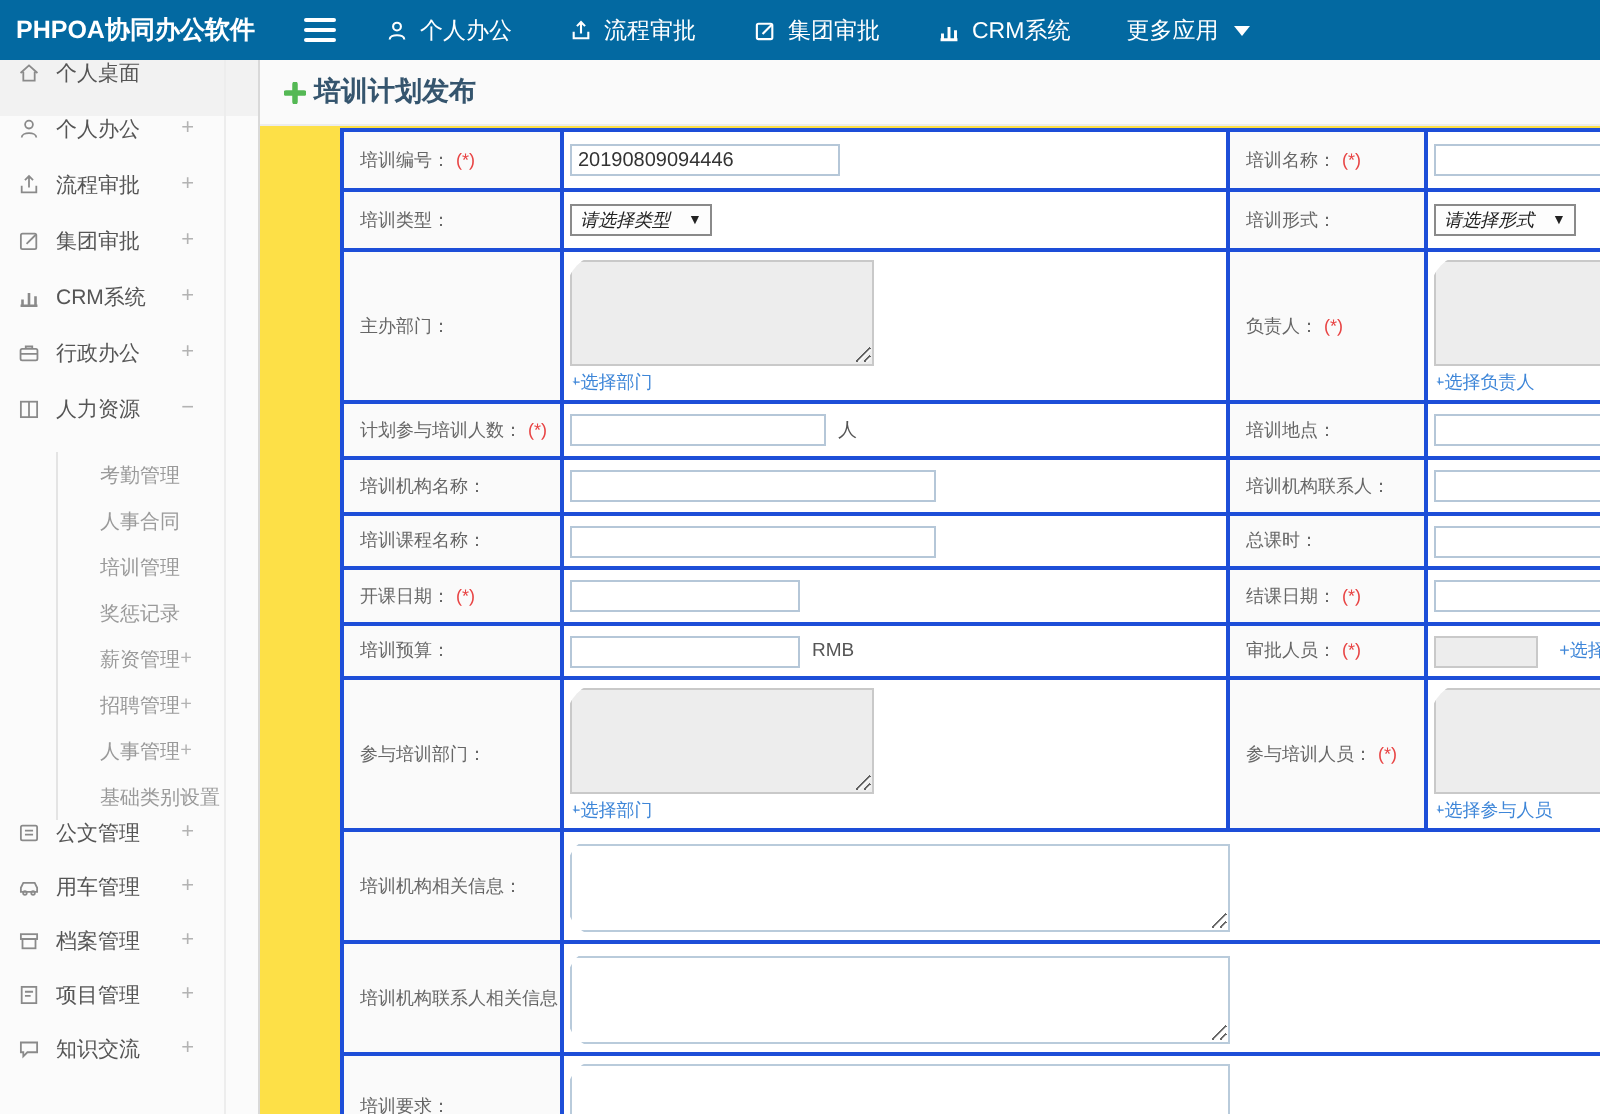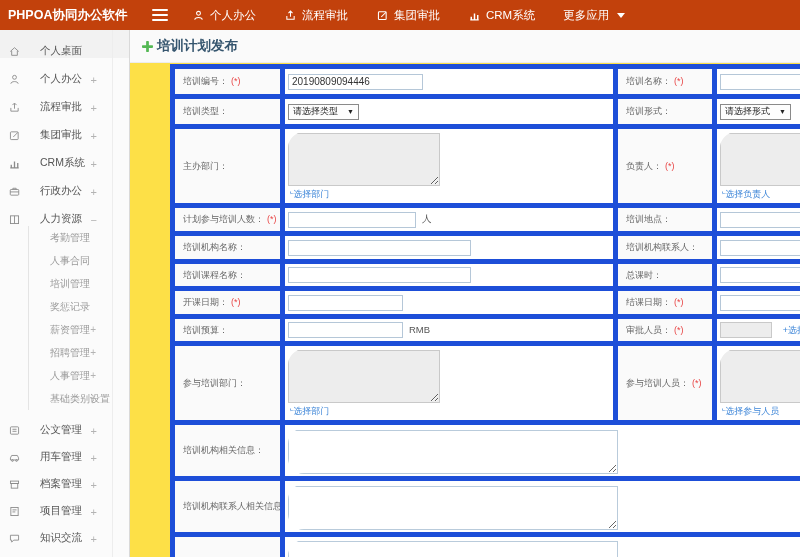--- a/index.html
+++ b/index.html
@@ -4,21 +4,21 @@
 <style>
   * { box-sizing: border-box; margin: 0; padding: 0; }
   html, body { width: 800px; height: 557px; overflow: hidden; }
   body {
     font-family: "Liberation Sans", "DejaVu Sans", sans-serif;
     background: #fff; color: #555; position: relative;
   }
   
   .topbar {
     position: absolute; top: 0; left: 0; right: 0; height: 30px;
-    background: #c2410c; display: flex; align-items: center; color: #fff;
+    background: #0369a1; display: flex; align-items: center; color: #fff;
   }
   .logo {
     width: 130px; padding-left: 8px; font-size: 12.5px; font-weight: bold;
     color: #fff; white-space: nowrap; overflow: hidden;
   }
   .hamburger { margin-left: 22px; width: 16px; cursor: pointer; }
   .hamburger span { display: block; height: 2px; background: #fff; margin: 3px 0; border-radius: 1px; }
   .topmenu { display: flex; align-items: center; margin-left: 10px; height: 100%; }
   .topmenu-item {
     display: flex; align-items: center; gap: 5px; padding: 0 14px;
@@ -27,22 +27,22 @@
   .ticon { display: inline-flex; width: 13px; height: 13px; }
   .ticon svg { width: 13px; height: 13px; stroke: #fff; fill: none; stroke-width: 1.3; }
   .caret { width: 0; height: 0; border-left: 4px solid transparent; border-right: 4px solid transparent; border-top: 5px solid #fff; margin-left: 3px; }
   
   .sidebar {
     position: absolute; top: 30px; left: 0; bottom: 0; width: 130px;
     background: #fbfbfb; border-right: 1px solid #d9d9d9;
   }
   .sidebar::after { content:""; position:absolute; top:0; bottom:0; left:112px; width:1px; background:#ededed; }
   .sb-item {
-    position: relative; height: 28px; display: flex; align-items: flex-end;
-    padding-left: 8px; font-size: 10.5px; color: #555; cursor: pointer; white-space: nowrap; gap: 12px;
+    position: relative; height: 28px; display: flex; align-items: flex-start;
+    padding-left: 8px; font-size: 10.5px; color: #555; cursor: pointer; white-space: nowrap;
   }
   .sb-item.active { background: #f2f2f2; }
   .sb-icon { display: inline-flex; width: 13px; height: 13px; margin-right: 7px; }
   .sb-icon svg { width: 13px; height: 13px; stroke: #8a8a8a; fill: none; stroke-width: 1.1; }
   .exp { position: absolute; right: 32px; color: #b3b3b3; font-size: 11px; }
   .submenu { margin-left: 28px; border-left: 1px solid #e4e4e4; }
   .sb-sub {
     position: relative; height: 23px; display: flex; align-items: center;
     padding-left: 21px; font-size: 10px; color: #9a9a9a; cursor: pointer; white-space: nowrap;
   }
@@ -55,35 +55,35 @@
     background: #fafafa; border-bottom: 1px solid #ececec;
   }
   .plus-icon { display: inline-flex; width: 11px; height: 11px; margin-right: 4px; }
   .plus-icon svg { width: 11px; height: 11px; }
   .page-title { font-size: 13.5px; font-weight: bold; color: #35556e; }
   
   .form-table {
     border-collapse: collapse; table-layout: fixed; width: 940px;
     margin: 1px 0 0 40px; background: #fff;
   }
-  .form-table td { border: 5px solid #1d4ed8; vertical-align: middle; overflow: hidden; }
+  .form-table td { border: 2px solid #1d4ed8; vertical-align: middle; overflow: hidden; }
   td.lbl { background: #fafafa; padding-left: 8px; font-size: 9px; color: #666; white-space: nowrap; }
   td.fld { background: #fff; padding-left: 3px; font-size: 9.5px; color: #555; white-space: nowrap; }
   .req { color: #e84444; margin-left: 3px; font-size: 9px; }
   input[type="text"] {
     height: 16px; border: 1px solid #b5c7d8; background: #fff; font-size: 10px;
     color: #333; padding: 0 3px; outline: none; vertical-align: middle;
     font-family: "Liberation Sans", "DejaVu Sans", sans-serif;
   }
   .w135 { width: 135px; } .w183 { width: 183px; } .w128 { width: 128px; }
   .w115 { width: 115px; }
   .sel {
     display: inline-flex; align-items: center; gap: 9px; height: 16px;
     border: 1px solid #8a8a8a; background: #fdfdfd; padding: 0 4px;
-    font-size: 9px; color: #222; cursor: pointer;
+    font-size: 9px; color: #222; cursor: pointer; font-style: italic;
   }
   .sel .sel-caret { font-size: 7px; color: #222; }
   textarea {
     border: 1px solid #c9c9c9; background: #ededed; outline: none;
     font-family: "Liberation Sans", "DejaVu Sans", sans-serif; font-size: 10px; color:#444;
     display: block;
   }
   textarea.picker { width: 152px; height: 53px; }
   textarea.picker-r { width: 150px; height: 53px; }
   textarea.big { width: 330px; height: 44px; background: #fff; border: 1px solid #b9cbdb; }

